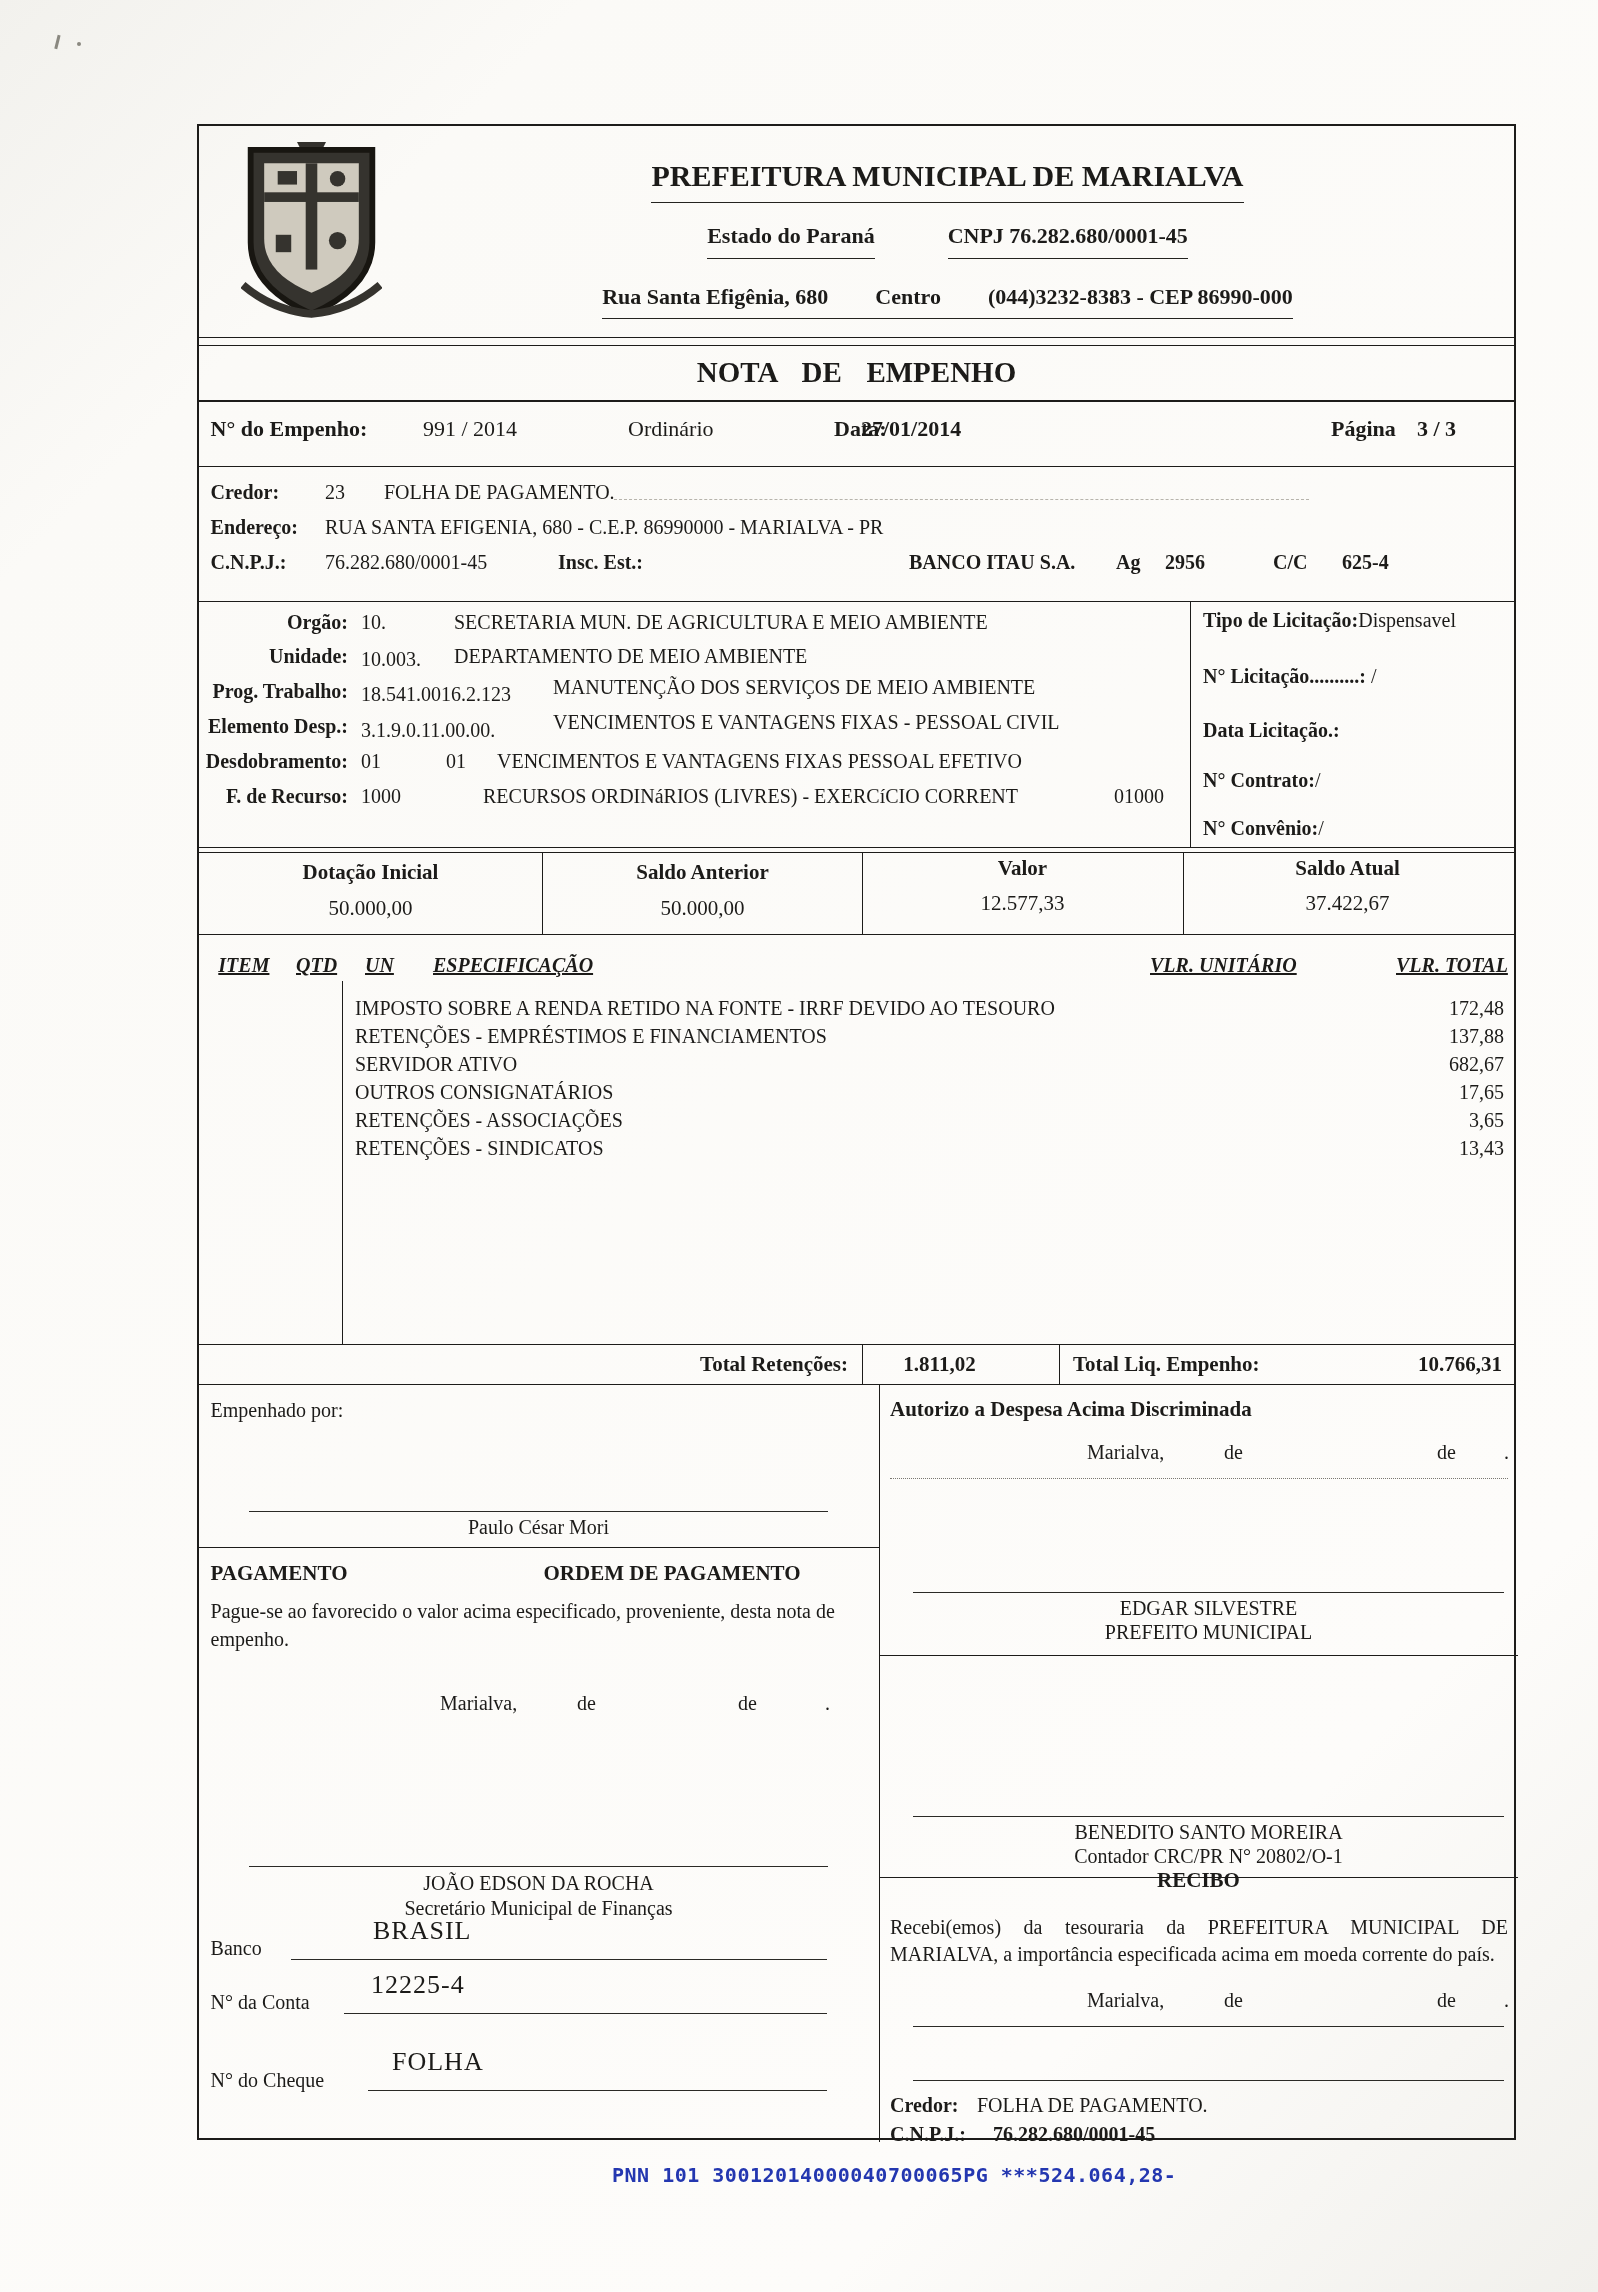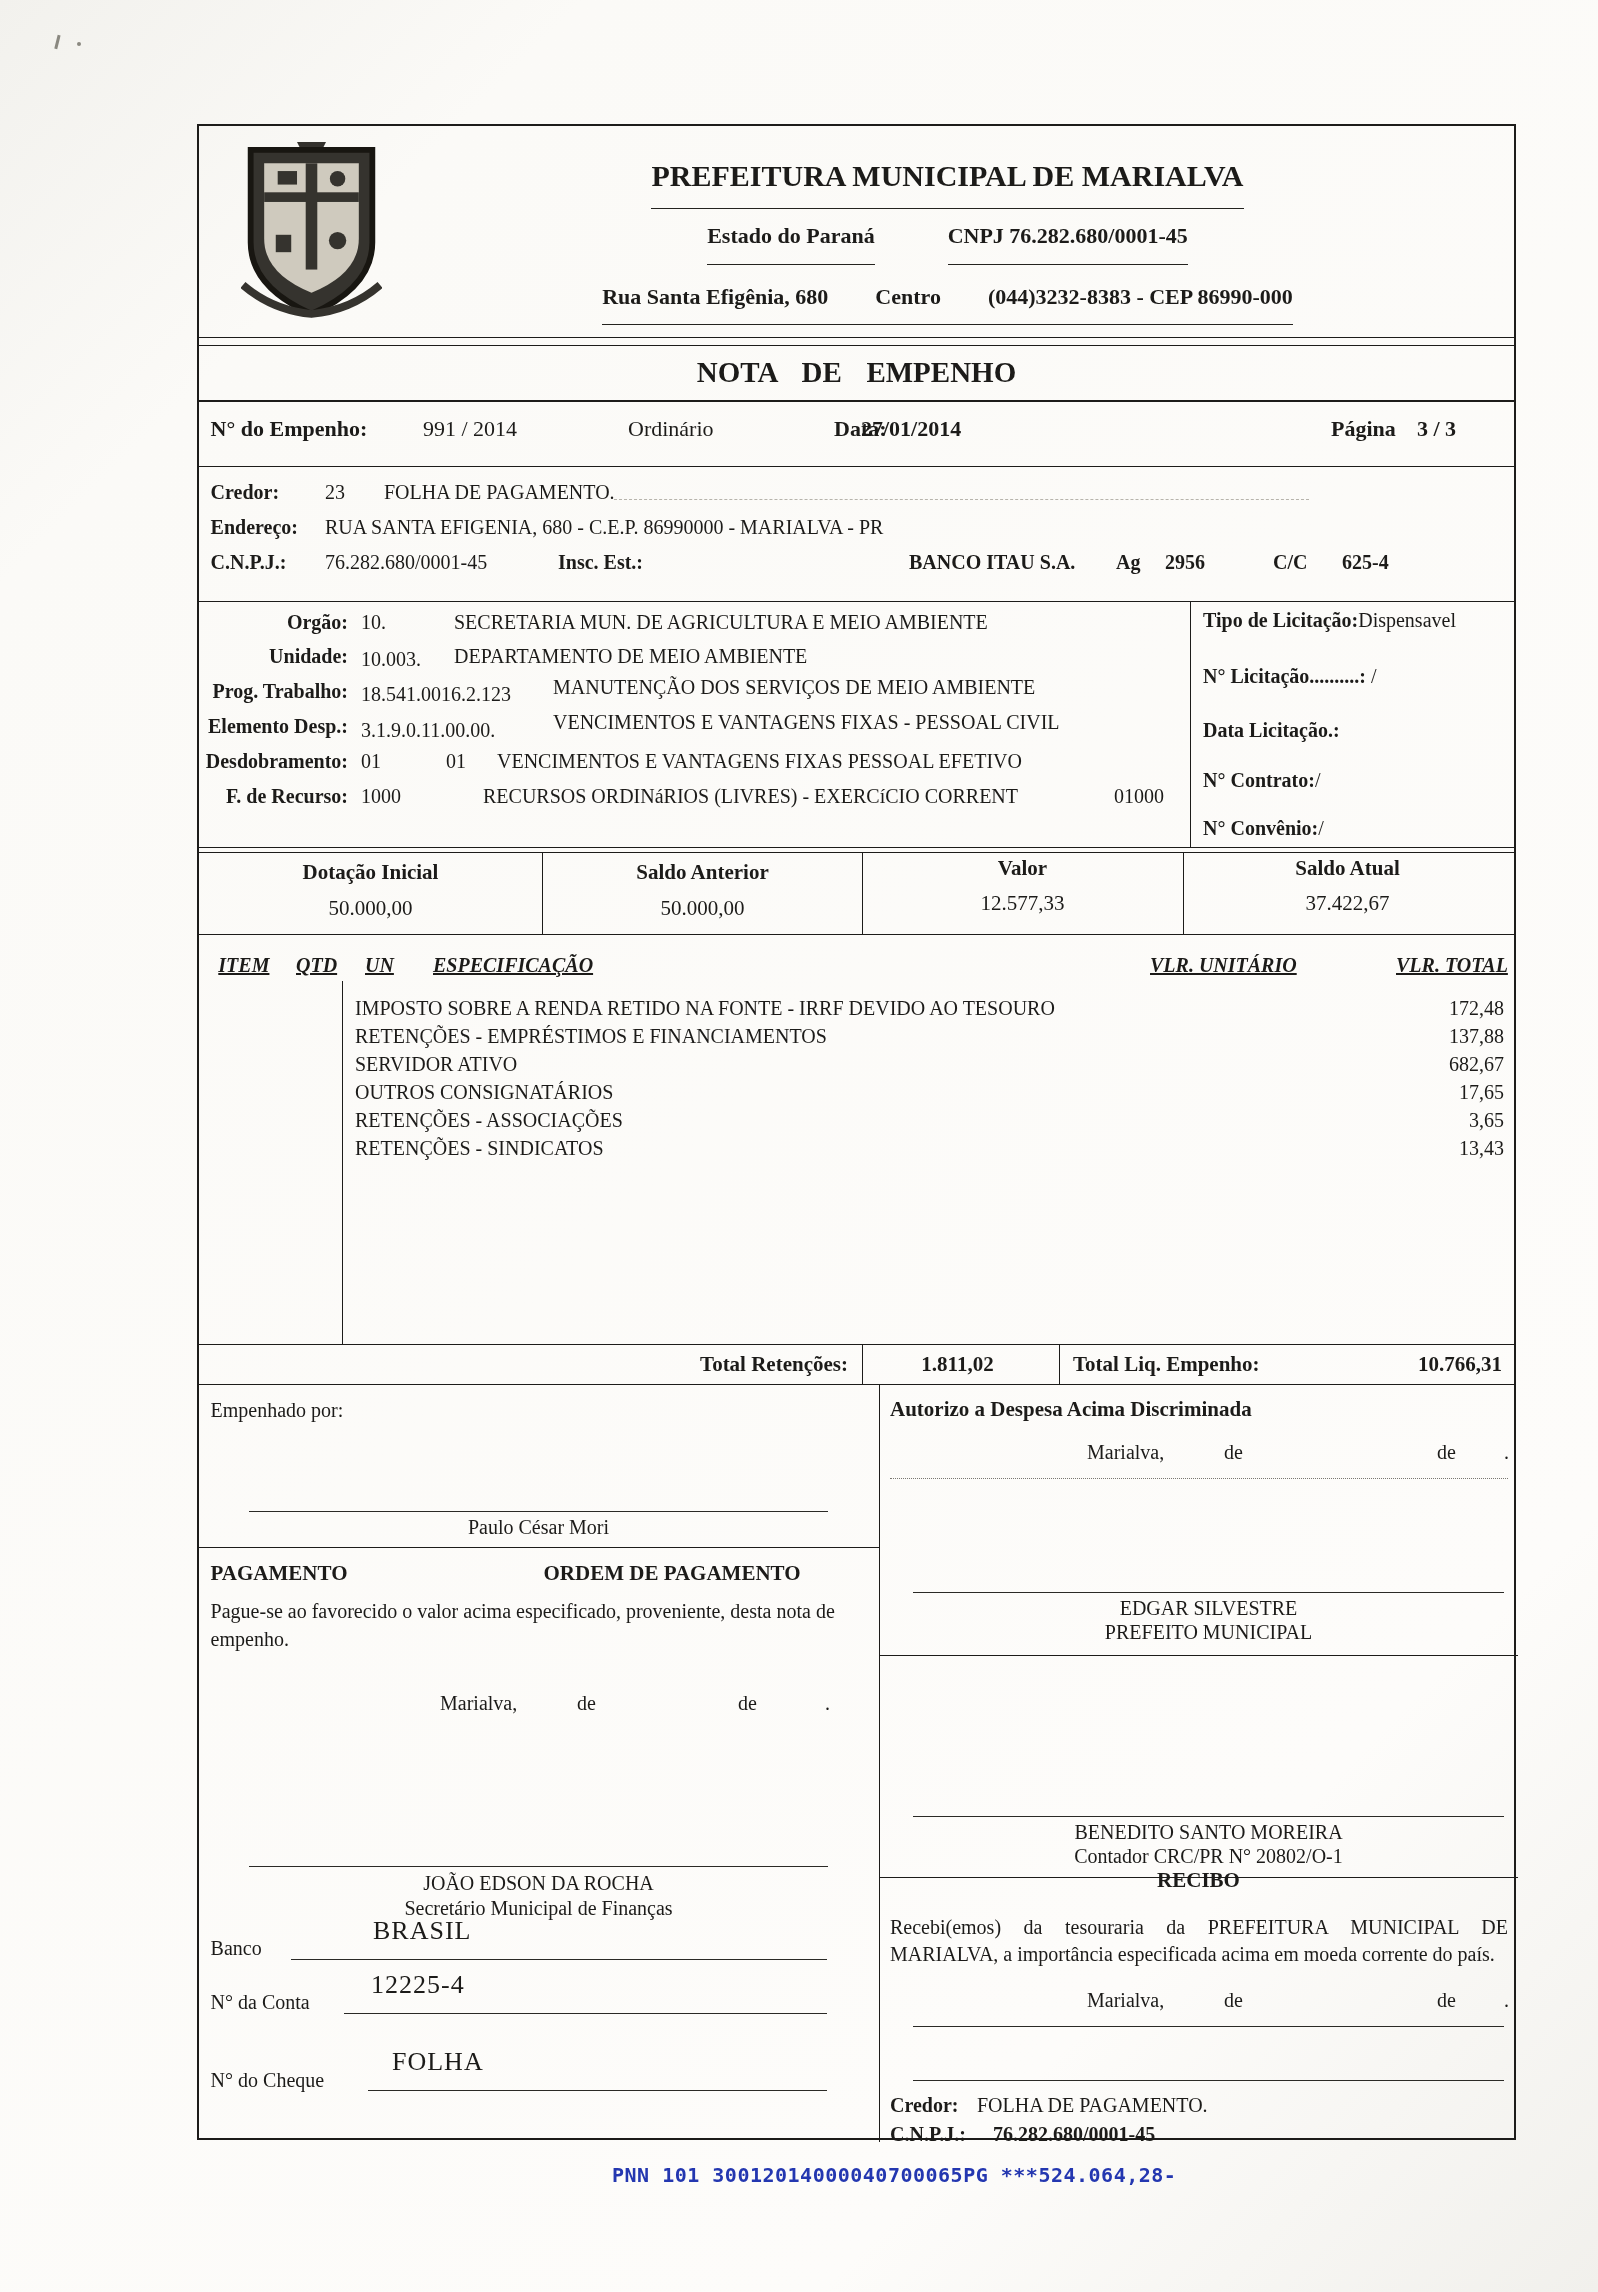--- a/index.html
+++ b/index.html
@@ -16,21 +16,21 @@
   .form {
     position:absolute; left:197px; top:124px; width:1319px; height:2016px;
     border:2.9px solid #1d1c1a; font-size:20px;
   }
   .a { position:absolute; white-space:nowrap; }
   .wrap { white-space:normal; }
   .b { font-weight:700; }
   .i { font-style:italic; }
   .c { text-align:center; }
   .r { text-align:right; }
-  .u { border-bottom:1.9px solid #24231f; padding-bottom:16px; }
+  .u { border-bottom:1.9px solid #24231f; padding-bottom:10px; }
   .tu { text-decoration:underline; }
   .hl { border-top:1.9px solid #1d1c1a; height:0; }
   .hl3 { border-top:2.9px solid #1d1c1a; height:0; }
   .vl { border-left:1.9px solid #1d1c1a; width:0; }
   .sig { border-top:1.9px solid #2b2a26; height:0; }
   .dot { border-top:1.9px dotted #7a7871; height:0; }
   .fadedot { border-top:1px dashed #b7b4ac; height:0; }
   .big { font-size:26px; letter-spacing:1px; } .fs22{font-size:21px;} .fs23{font-size:22px;}
   .footer-code {
     font-family:"DejaVu Sans Mono","Liberation Mono",monospace;
@@ -197,21 +197,21 @@
     <span class="a r" style="left:1120px;top:983px;width:185px;">3,65</span>
 
     <span class="a" style="left:156px;top:1011px;">RETENÇÕES - SINDICATOS</span>
     <span class="a r" style="left:1120px;top:1011px;width:185px;">13,43</span>
 
     <div class="a" style="left:0;right:0;top:1218px;height:41px;border-top:1.9px solid #1d1c1a;border-bottom:1.9px solid #1d1c1a;"></div>
     <div class="a vl" style="left:663px;top:1218px;height:41px;"></div>
     <div class="a vl" style="left:860px;top:1218px;height:41px;"></div>
 
     <span class="a r b fs22" style="left:0;top:1226px;width:649px;">Total Retenções:</span>
-    <span class="a c b fs22" style="left:660px;top:1226px;width:197px;text-align:center;">1.811,02</span>
+    <span class="a c b fs22" style="left:642px;top:1226px;width:197px;text-align:center;">1.811,02</span>
     <span class="a b fs22" style="left:874px;top:1226px;">Total Liq. Empenho:</span>
     <span class="a r b fs22" style="left:1110px;top:1226px;width:193px;">10.766,31</span>
 
     <div class="a vl" style="left:680px;top:1259px;height:757px;"></div>
 
     <span class="a" style="left:11.6px;top:1273px;">Empenhado por:</span>
     <div class="a sig" style="left:50px;top:1385px;width:579px;"></div>
     <span class="a c" style="left:50px;top:1390px;width:579px;">Paulo César Mori</span>
     <div class="a hl" style="left:0;top:1421px;width:680px;"></div>
 

